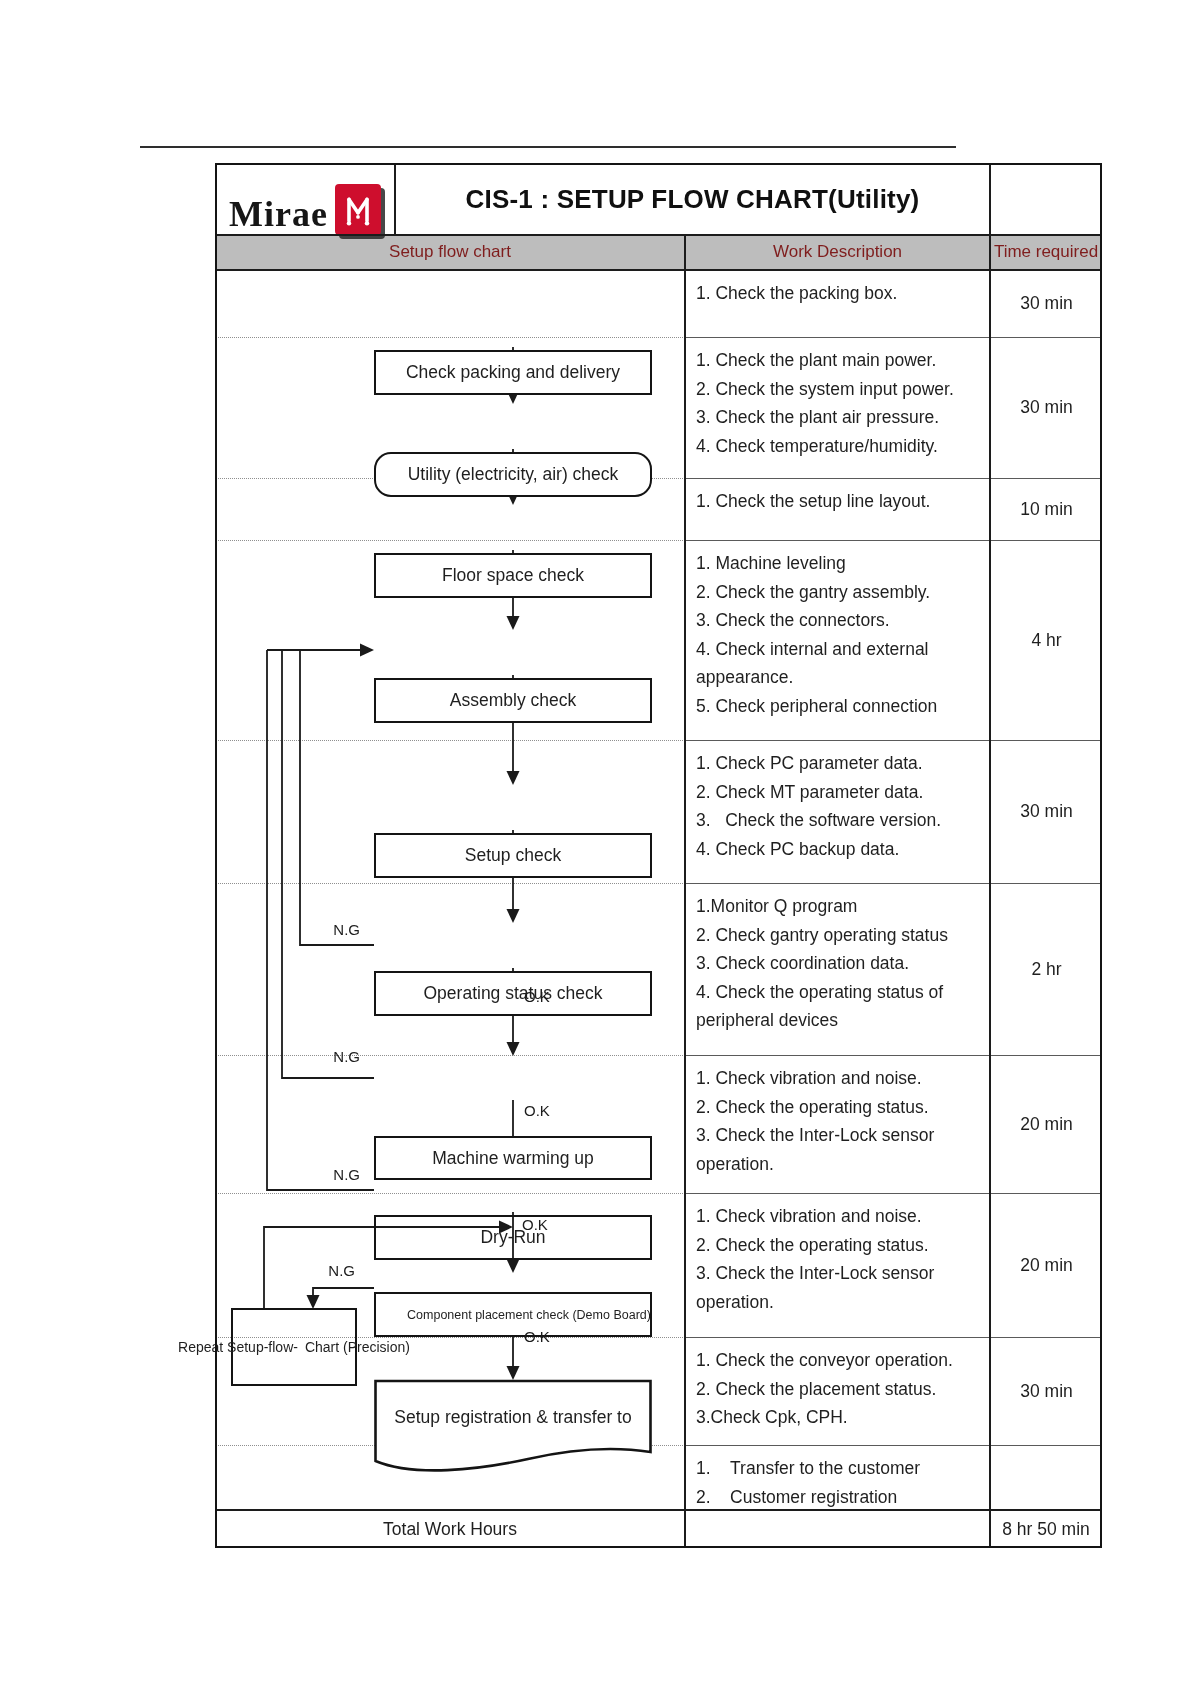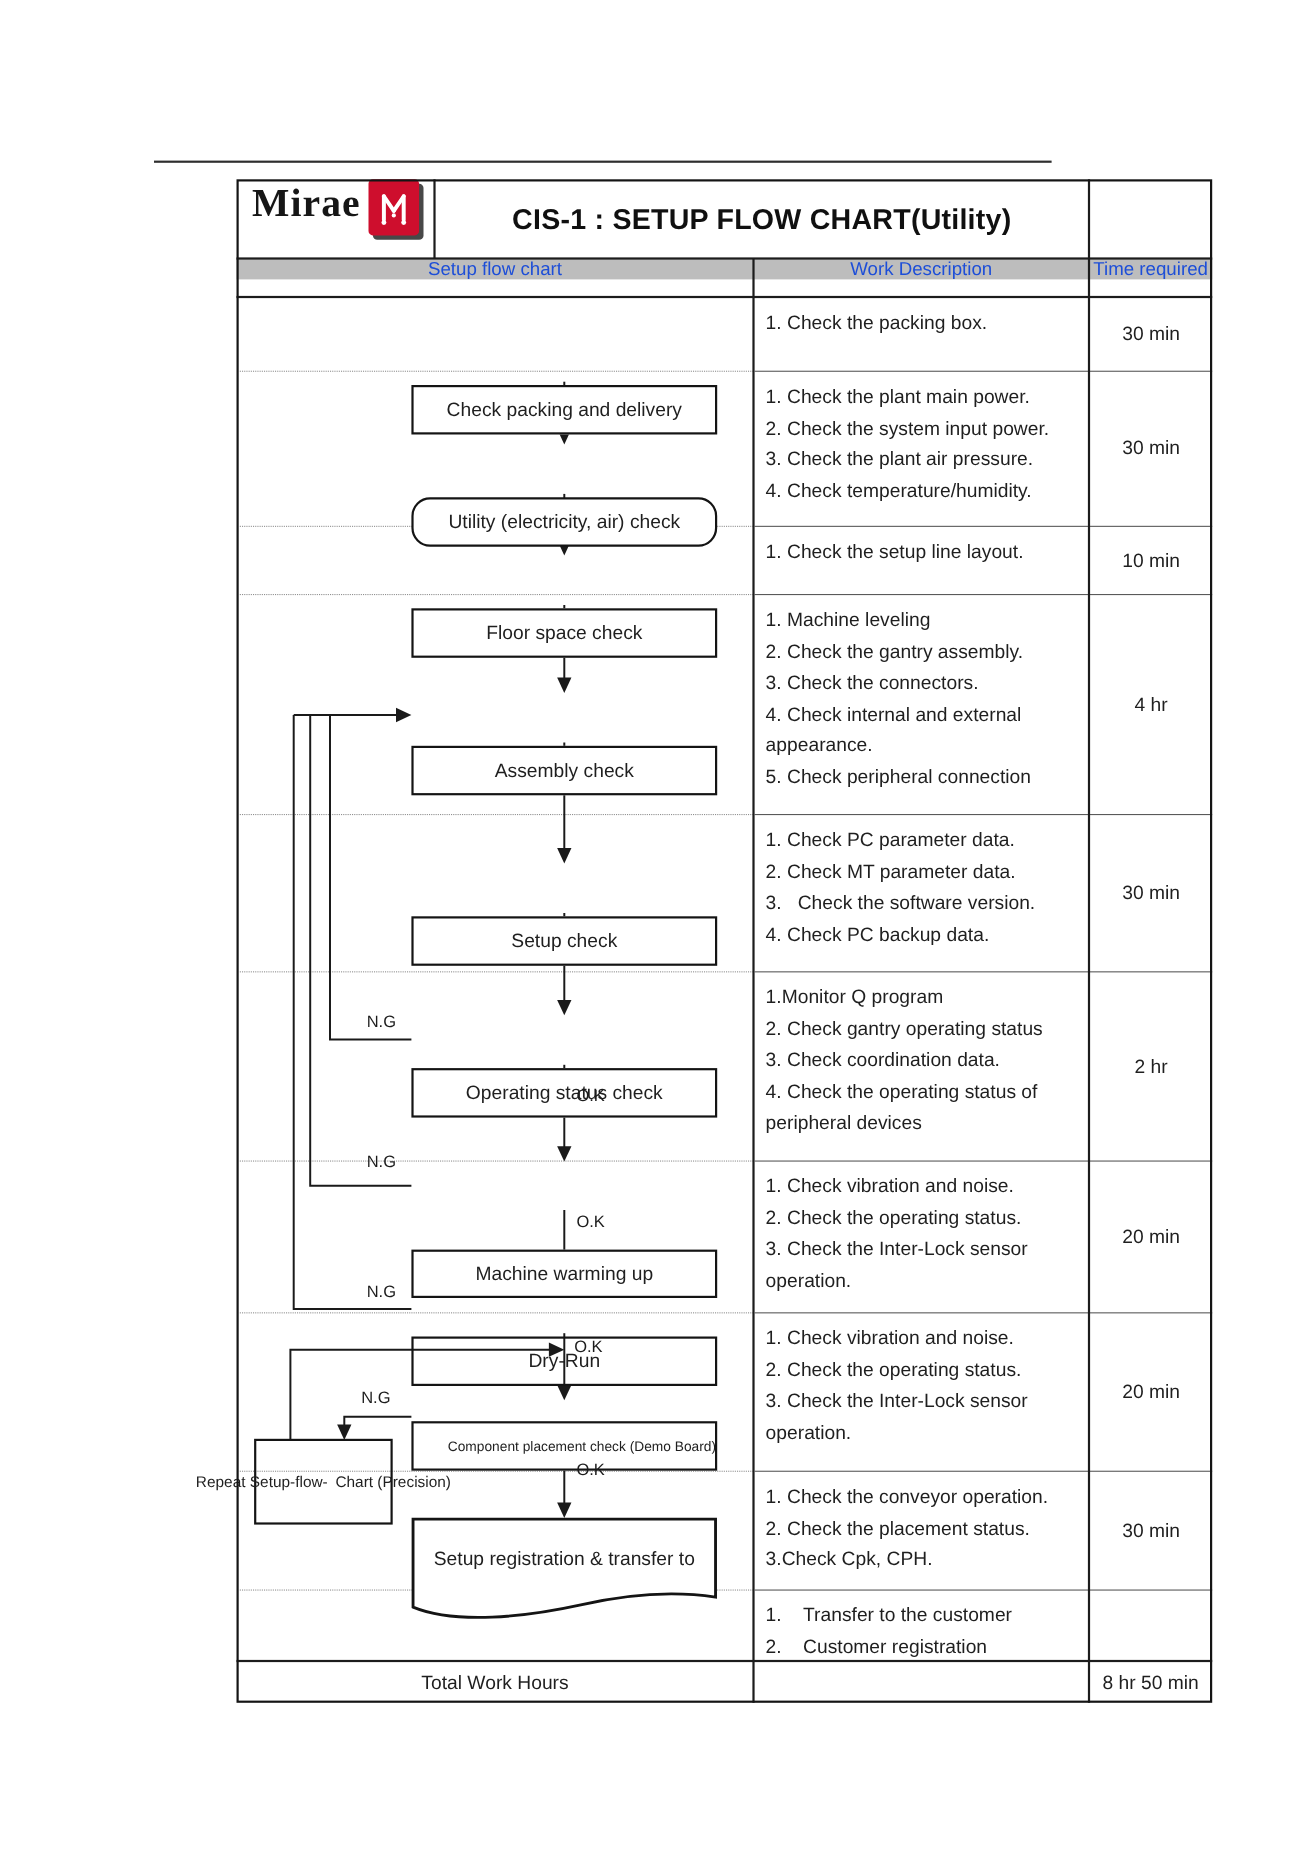--- a/index.html
+++ b/index.html
@@ -4,28 +4,28 @@
 <style>
   html,body{margin:0;padding:0;background:#fff;}
   .page{position:relative;width:1190px;height:1684px;background:#fff;overflow:hidden;
         font-family:"Liberation Sans","DejaVu Sans",sans-serif;color:#1f1f1f;}
   .abs{position:absolute;}
   
   .toprule{left:140px;top:146px;width:816px;height:2px;background:#2e2e2e;z-index:4;}
   .tborder{left:215px;top:163px;width:887px;height:1385px;border:2.5px solid #141414;box-sizing:border-box;z-index:6;pointer-events:none;}
   .vline,.hline{background:#1c1c1c;z-index:4;}
   
-  .cell-logo{left:215px;top:163px;width:180px;height:72px;display:flex;align-items:flex-start;justify-content:center;gap:7px;z-index:3;}
+  .cell-logo{left:215px;top:163px;width:180px;height:72px;display:flex;align-items:flex-end;justify-content:center;gap:7px;z-index:3;}
   .brand-text{font-family:"Liberation Serif","DejaVu Serif",serif;font-weight:700;font-size:36px;letter-spacing:1px;color:#161616;}
   .logo-mark{width:46px;height:51px;background:#ce0e2d;border-radius:4px;box-shadow:4px 4px 0 rgba(40,40,40,.85);
              display:flex;align-items:center;justify-content:center;}
   .cell-title{left:395px;top:163px;width:595px;height:72px;display:flex;align-items:center;justify-content:center;
               font-size:26px;font-weight:700;letter-spacing:.2px;color:#101010;z-index:3;}
-  .gray-head{top:235px;height:19px;background:#bdbdbd;display:flex;align-items:center;justify-content:center;
-             font-size:17px;color:#1d4ed8;z-index:2;box-sizing:border-box;}
+  .gray-head{top:235px;height:34px;background:#bdbdbd;display:flex;align-items:center;justify-content:center;
+             font-size:17px;color:#7f1d1d;z-index:2;box-sizing:border-box;}
   
   .desc-cell{left:687px;width:301px;z-index:1;padding:9px 4px 0 9px;box-sizing:border-box;}
   .desc-line{font-size:17.5px;line-height:28.5px;white-space:nowrap;}
   .time-cell{left:991px;width:111px;display:flex;align-items:center;justify-content:center;font-size:17.5px;z-index:1;}
   .sep-main{position:absolute;left:686px;width:416px;height:1px;background:#5a5a5a;z-index:1;}
   .sep-flow{position:absolute;left:218px;width:467px;height:0;border-top:1.5px dotted #8f8f8f;z-index:1;}
   
   svg.overlay{position:absolute;left:0;top:0;z-index:2;}
   .fbox{position:absolute;border:2.6px solid #141414;background:#fff;box-sizing:border-box;
         display:flex;align-items:center;justify-content:center;font-size:17.5px;z-index:3;white-space:nowrap;margin-top:48px;}

